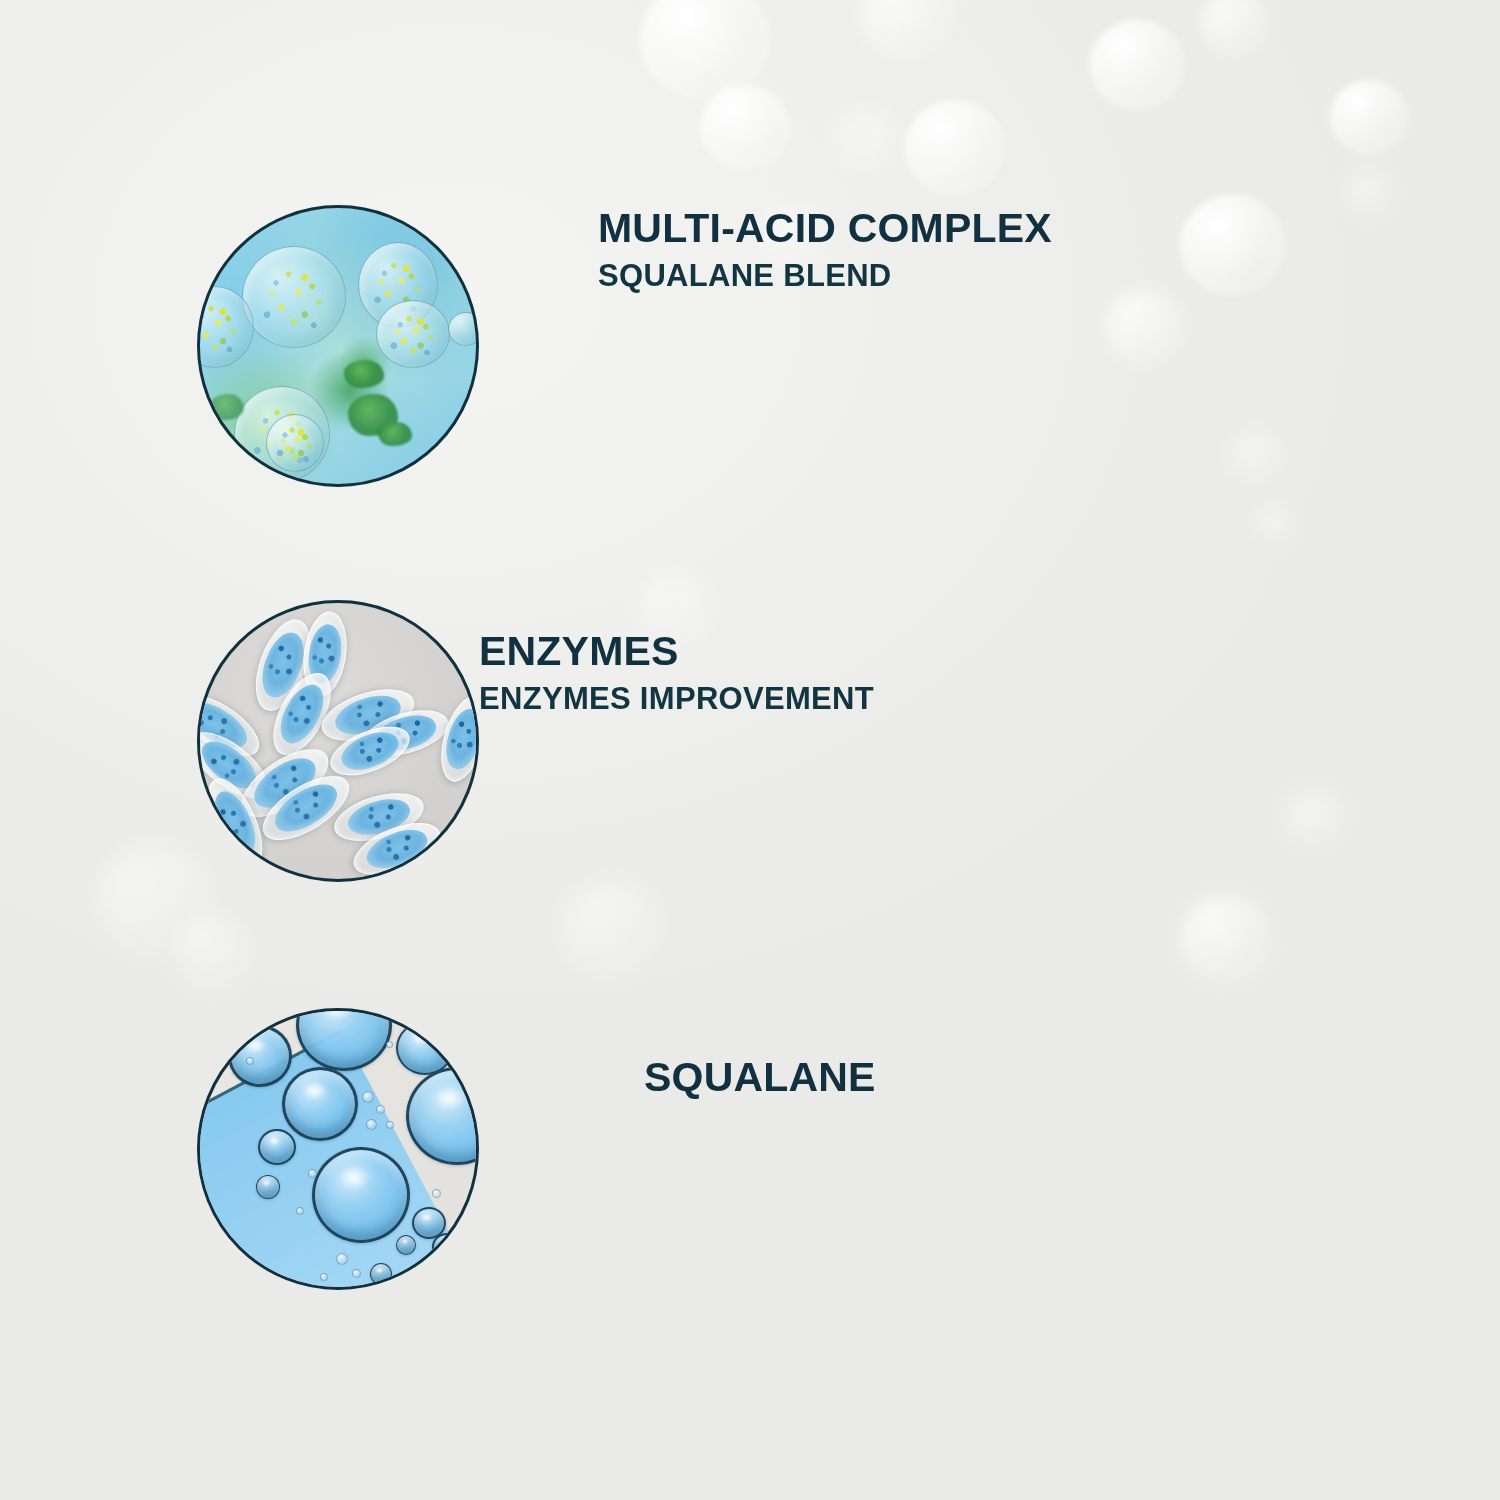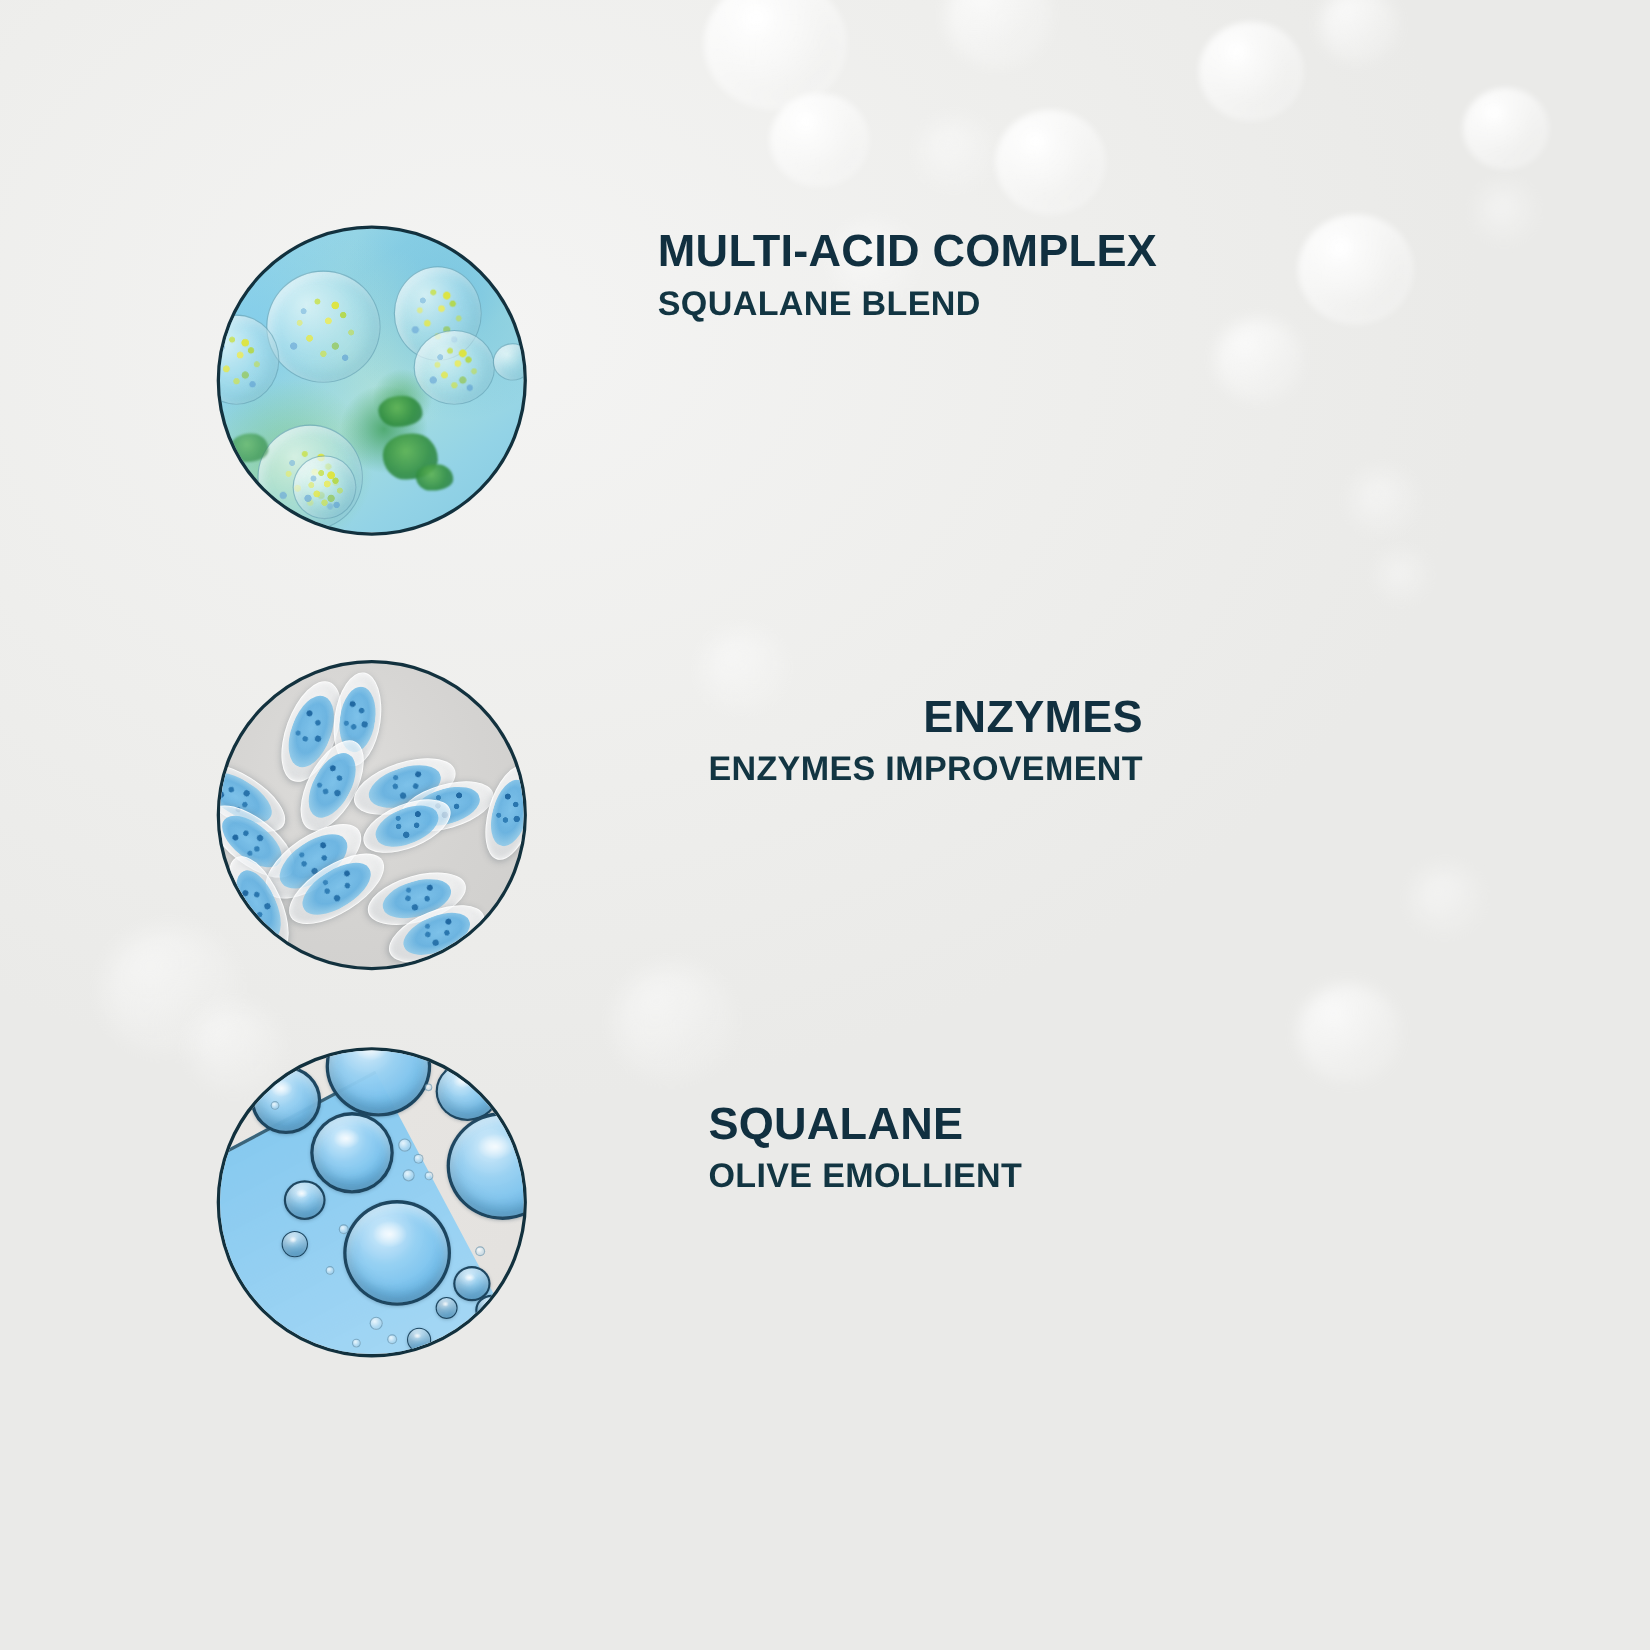--- a/index.html
+++ b/index.html
@@ -287,27 +287,27 @@
         <div class="ecell" style="left:150px; top:106px; width:40px;  height:84px;  transform:rotate(68deg);"></div>
         <div class="ecell" style="left:244px; top:92px;  width:40px;  height:88px;  transform:rotate(16deg);"></div>
         <div class="ecell" style="left:62px;  top:130px; width:46px;  height:100px; transform:rotate(56deg);"></div>
         <div class="ecell" style="left:84px;  top:156px; width:44px;  height:98px;  transform:rotate(58deg);"></div>
         <div class="ecell" style="left:14px;  top:172px; width:42px;  height:96px;  transform:rotate(-24deg);"></div>
         <div class="ecell" style="left:158px; top:168px; width:42px;  height:92px;  transform:rotate(74deg);"></div>
         <div class="ecell" style="left:176px; top:200px; width:42px;  height:92px;  transform:rotate(68deg);"></div>
       </div>
     </div>
 
-    <div class="copy" style="margin-left:165px; padding-top:30px;text-align:right;">
+    <div class="copy" style="padding-top:30px;">
       <div class="title">ENZYMES</div>
       <div class="subtitle">ENZYMES IMPROVEMENT</div>
     </div>
   </div>
 
-  <div class="row" style="left:197px; top:952px; width:1130px;">
+  <div class="row" style="left:197px; top:1008px; width:1130px;">
 
     <div class="swatch oil-bg" style="width:282px; height:282px;">
       <div class="swatch-inner">
 
         <div class="drop" style="left:96px;  top:-32px; width:96px;  height:92px;"></div>
         <div class="drop" style="left:28px;  top:14px;  width:64px;  height:62px;"></div>
         <div class="drop sm" style="left:196px; top:10px;  width:58px;  height:54px;"></div>
         <div class="drop" style="left:82px;  top:56px;  width:76px;  height:74px;"></div>
         <div class="drop" style="left:206px; top:56px;  width:102px; height:98px;"></div>
         <div class="drop" style="left:112px; top:136px; width:98px;  height:96px;"></div>
@@ -328,17 +328,16 @@
         <div class="microdrop" style="left:152px; top:258px; width:9px;  height:9px;"></div>
         <div class="microdrop" style="left:120px; top:262px; width:8px;  height:8px;"></div>
         <div class="microdrop" style="left:46px;  top:46px;  width:8px;  height:8px;"></div>
         <div class="microdrop" style="left:186px; top:30px;  width:7px;  height:7px;"></div>
         <div class="microdrop" style="left:232px; top:178px; width:9px;  height:9px;"></div>
       </div>
     </div>
 
     <div class="copy" style="margin-left:165px; padding-top:48px;">
       <div class="title">SQUALANE</div>
-      <div class="subtitle">OLIVE EMOLLIENT</div>
     </div>
   </div>
 
 </div>
 
 </body></html>

